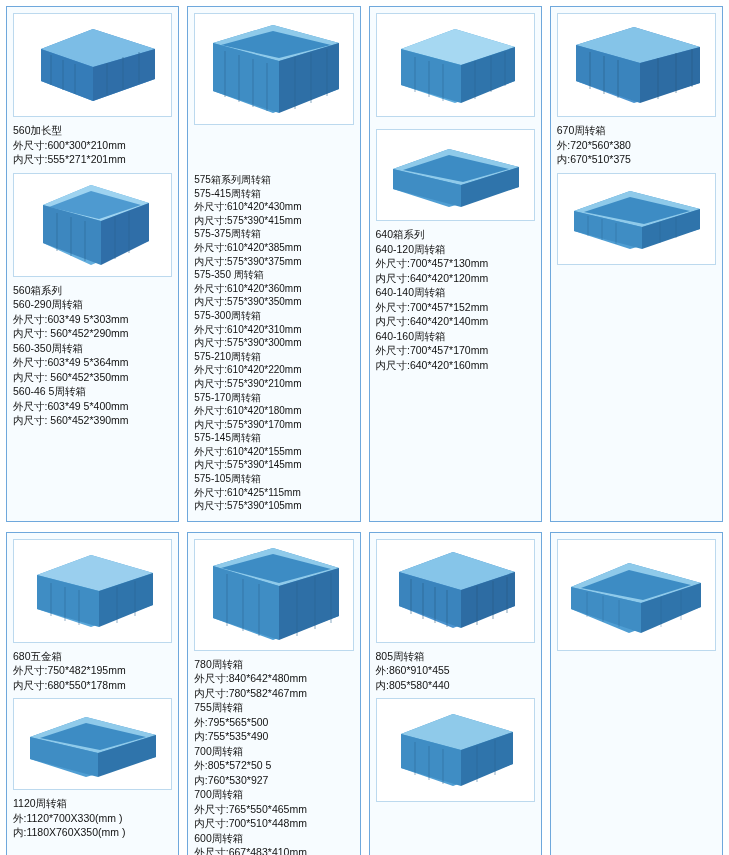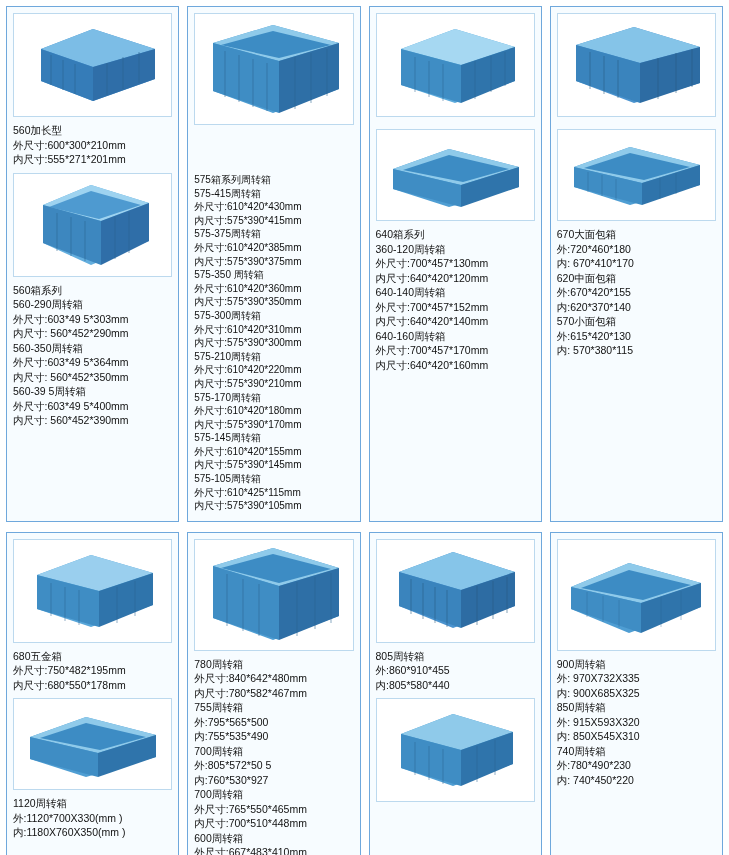--- a/index.html
+++ b/index.html
@@ -101,21 +101,21 @@
           </svg>
         </div>
       </div>
       <div class="txt">560箱系列
 560-290周转箱
 外尺寸:603*49 5*303mm
 内尺寸: 560*452*290mm
 560-350周转箱
 外尺寸:603*49 5*364mm
 内尺寸: 560*452*350mm
-560-39 5周转箱
+560-46 5周转箱
 外尺寸:603*49 5*400mm
 内尺寸: 560*452*390mm</div>
     </div>
 
     <div class="cell">
       <div class="panel">
         <div class="imgbox tall">
           <svg width="150" height="104" viewBox="0 0 150 104">
             <polygon points="14,26 74,8 140,26 140,72 74,96 14,74" fill="#4f9ed3"></polygon>
             <polygon points="14,26 74,8 140,26 80,44" fill="#8fcaea"></polygon>
@@ -186,21 +186,21 @@
           <svg width="145" height="80" viewBox="0 0 145 80">
             <polygon points="10,34 66,14 136,32 136,52 66,72 10,54" fill="#4f9ed3"></polygon>
             <polygon points="10,34 66,14 136,32 78,50" fill="#8fcaea"></polygon>
             <polygon points="20,35 66,20 126,34 80,47" fill="#3d8cc4"></polygon>
             <polygon points="10,34 78,50 78,72 10,54" fill="#3f8dc4"></polygon>
             <polygon points="78,50 136,32 136,52 78,72" fill="#2f74ab"></polygon>
           </svg>
         </div>
       </div>
       <div class="txt">640箱系列
-360-120周转箱
+640-120周转箱
 外尺寸:700*457*130mm
 内尺寸:640*420*120mm
 640-140周转箱
 外尺寸:700*457*152mm
 内尺寸:640*420*140mm
 640-160周转箱
 外尺寸:700*457*170mm
 内尺寸:640*420*160mm</div>
     </div>
 
@@ -216,48 +216,42 @@
               <line x1="26" y1="33" x2="26" y2="70"></line>
               <line x1="40" y1="37" x2="40" y2="75"></line>
               <line x1="54" y1="41" x2="54" y2="79"></line>
               <line x1="94" y1="80" x2="94" y2="39"></line>
               <line x1="112" y1="74" x2="112" y2="34"></line>
               <line x1="128" y1="68" x2="128" y2="30"></line>
             </g>
           </svg>
         </div>
       </div>
+      <div class="txt">670周转箱
+外:720*560*380
+内:670*510*375</div>
       <div class="spacer"></div>
       <div class="panel">
         <div class="imgbox short">
           <svg width="145" height="80" viewBox="0 0 145 80">
             <polygon points="10,32 66,12 136,30 136,50 66,70 10,52" fill="#4f9ed3"></polygon>
             <polygon points="10,32 66,12 136,30 78,48" fill="#8fcaea"></polygon>
             <polygon points="20,33 66,18 126,32 80,45" fill="#3d8cc4"></polygon>
             <polygon points="10,32 78,48 78,70 10,52" fill="#3f8dc4"></polygon>
             <polygon points="78,48 136,30 136,50 78,70" fill="#2f74ab"></polygon>
             <g stroke="#2a628f" stroke-width="0.8" opacity="0.5">
               <line x1="24" y1="37" x2="24" y2="57"></line>
               <line x1="38" y1="40" x2="38" y2="61"></line>
               <line x1="52" y1="44" x2="52" y2="65"></line>
               <line x1="96" y1="64" x2="96" y2="43"></line>
               <line x1="112" y1="59" x2="112" y2="38"></line>
             </g>
           </svg>
         </div>
       </div>
-      <div class="txt">670大面包箱
-外:720*460*180
-内: 670*410*170
-620中面包箱
-外:670*420*155
-内:620*370*140
-570小面包箱
-外:615*420*130
-内:  570*380*115</div>
     </div>
 
     <div class="cell">
       <div class="panel">
         <div class="imgbox">
           <svg width="140" height="92" viewBox="0 0 140 92">
             <polygon points="14,30 68,10 130,28 130,60 68,82 14,64" fill="#58a6d9"></polygon>
             <polygon points="14,30 68,10 130,28 76,46" fill="#9acfee"></polygon>
             <polygon points="14,30 76,46 76,82 14,64" fill="#3f8dc4"></polygon>
             <polygon points="76,46 130,28 130,60 76,82" fill="#2f74ab"></polygon>
@@ -383,25 +377,16 @@
             <g stroke="#2a628f" stroke-width="0.8" opacity="0.45">
               <line x1="26" y1="47" x2="26" y2="72"></line>
               <line x1="42" y1="51" x2="42" y2="77"></line>
               <line x1="58" y1="55" x2="58" y2="82"></line>
               <line x1="100" y1="82" x2="100" y2="52"></line>
               <line x1="120" y1="75" x2="120" y2="46"></line>
             </g>
           </svg>
         </div>
       </div>
-      <div class="txt">900周转箱
-外: 970X732X335
-内: 900X685X325
-850周转箱
-外: 915X593X320
-内: 850X545X310
-740周转箱
-外:780*490*230
-内: 740*450*220</div>
     </div>
 
   </div>
 </div>
 
 </body></html>

